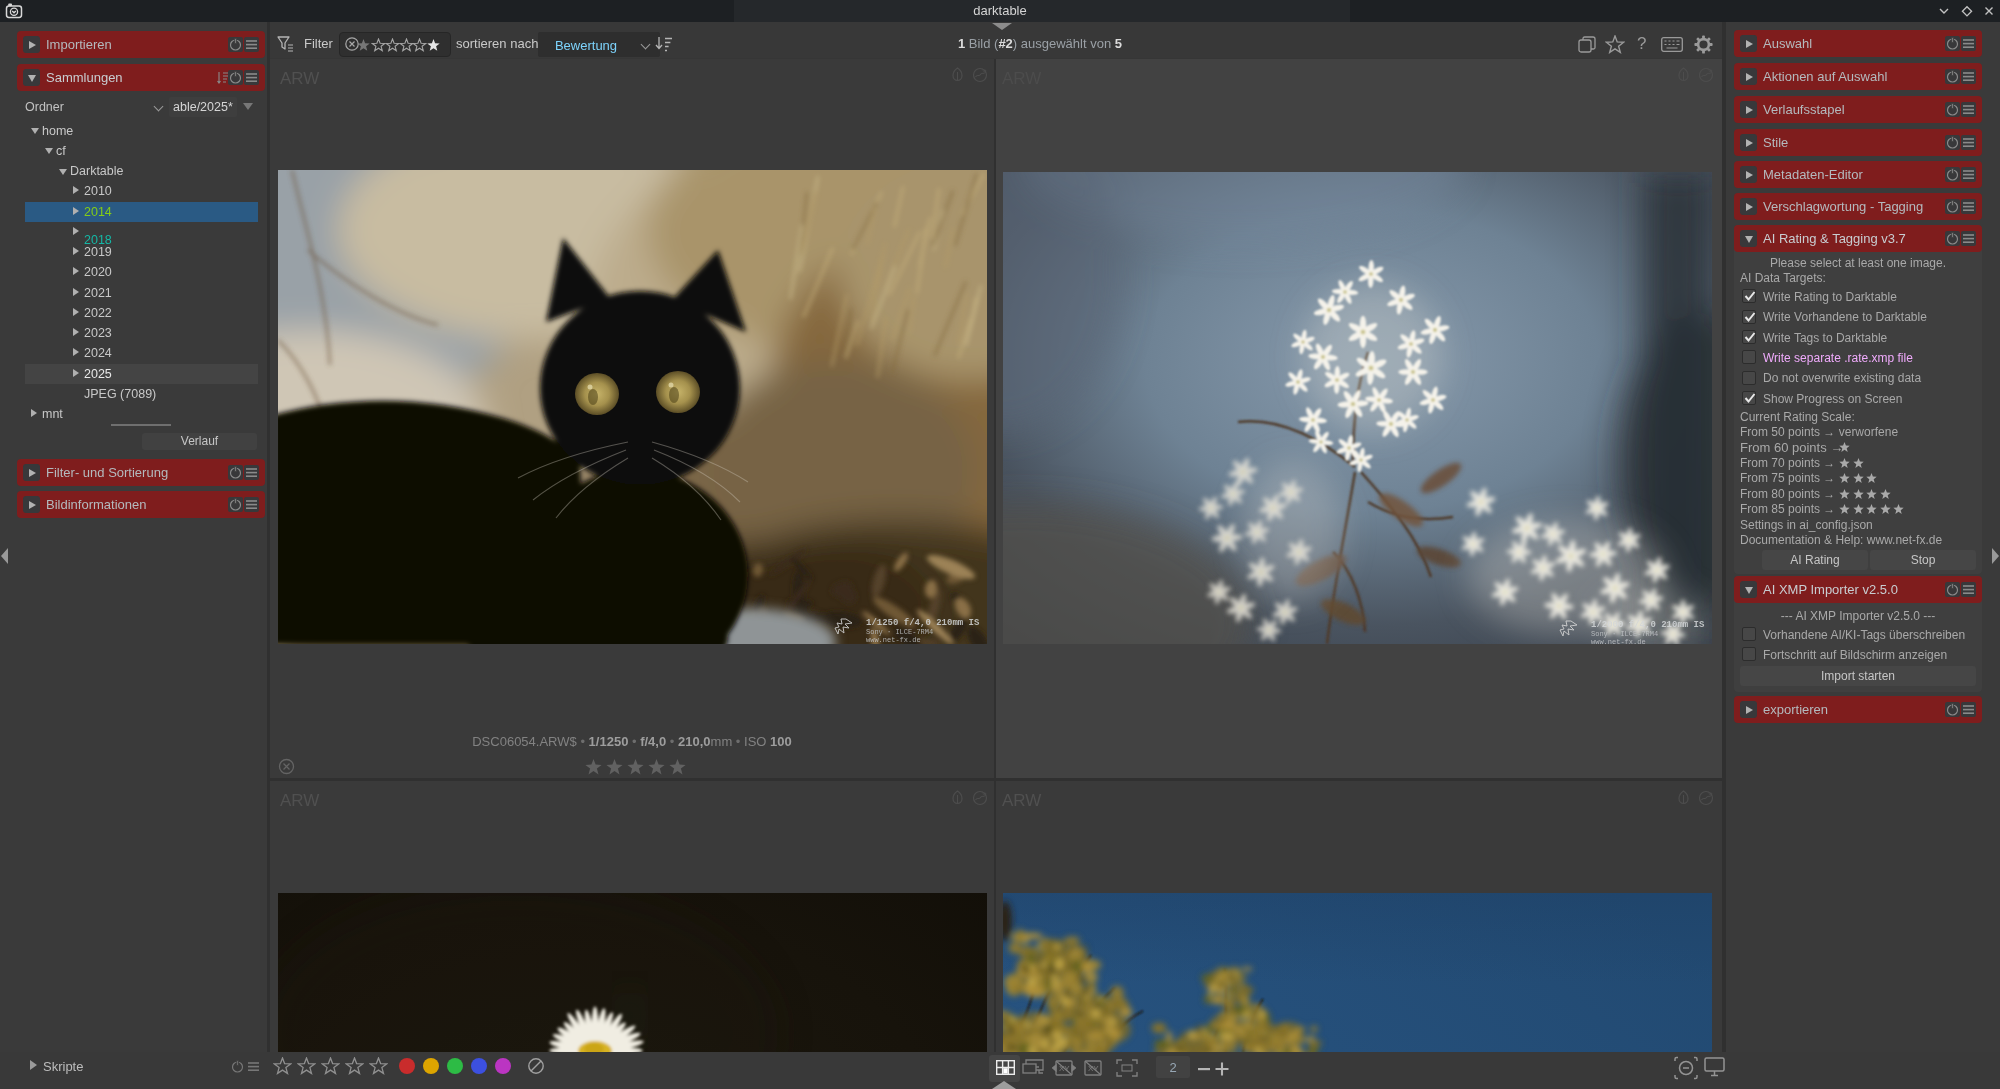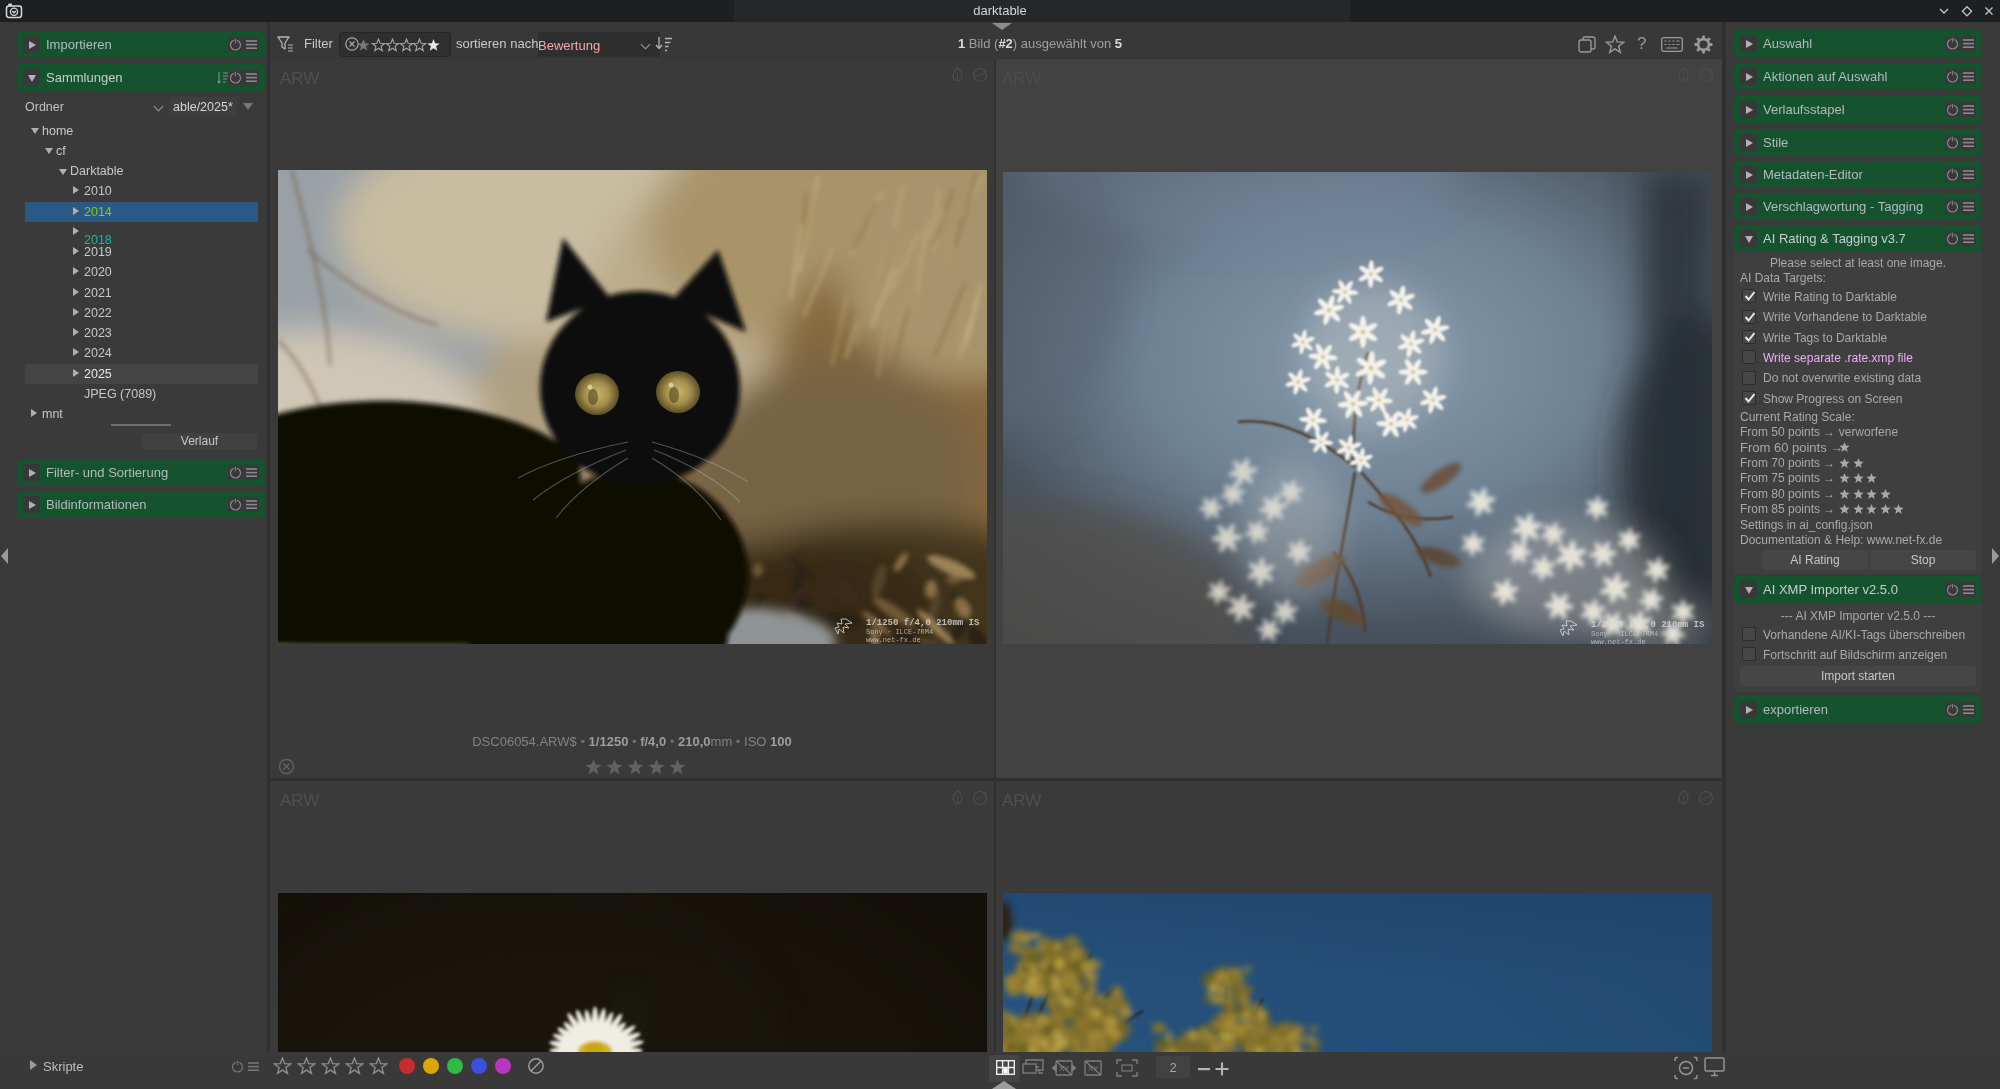--- a/index.html
+++ b/index.html
@@ -1,21 +1,21 @@
 <!DOCTYPE html>
 <html><head><meta charset="utf-8"><style>
 *{margin:0;padding:0;box-sizing:border-box}
 html,body{width:2000px;height:1089px;overflow:hidden;background:#3a3a3a;
   font-family:"Liberation Sans",sans-serif;}
 .a{position:absolute}
 .tb{left:0;top:0;width:2000px;height:22px;background:#1d2023}
 .tbpill{left:734px;top:0;width:616px;height:22px;background:#25282b}
 .tbtitle{left:0;top:0;width:2000px;height:22px;text-align:center;line-height:22px;
   color:#d5d5d5;font-size:13px}
-.mod{position:absolute;background:#14532d;border-radius:4px;height:27px}
+.mod{position:absolute;background:#7f1d1d;border-radius:4px;height:27px}
 .mod .hbtn{position:absolute;left:6px;top:5px;width:17px;height:17px;background:#38383a;border-radius:3px}
 .mod .icbox{position:absolute;top:6px;width:15px;height:15px;background:#38383a;border-radius:2px}
 .tri-r{position:absolute;left:6px;top:4px;width:0;height:0;border-left:7px solid #b2b2b2;border-top:4.5px solid transparent;border-bottom:4.5px solid transparent}
 .tri-d{position:absolute;left:4px;top:6px;width:0;height:0;border-top:7px solid #b2b2b2;border-left:4.5px solid transparent;border-right:4.5px solid transparent}
 .mtitle{position:absolute;left:29px;top:0;height:27px;line-height:27px;color:#bdbdbd;font-size:13px;white-space:nowrap}
 .txt{position:absolute;white-space:nowrap}
 .chev{display:inline-block;width:7px;height:7px;border-right:1.6px solid #9a9a9a;border-bottom:1.6px solid #9a9a9a;transform:rotate(45deg)}
 .ckb{position:absolute;width:14px;height:14px;background:#474747;border:1px solid #2c2c2c;border-radius:2px}
 .btn{position:absolute;background:#464646;border-radius:3px;color:#c6c6c6;font-size:12px;
   display:flex;align-items:center;justify-content:center}
@@ -77,21 +77,21 @@
     <path d="M7.5,1.0 L9.1,5.3 L13.7,5.5 L10.1,8.3 L11.3,12.8 L7.5,10.2 L3.7,12.8 L4.9,8.3 L1.3,5.5 L5.9,5.3 Z" fill="none" stroke="#a5a5a5" stroke-width="1.1" opacity="1.0"></path>
   </svg>
 <svg class="a" style="left:412.4px;top:38px" width="15" height="15" viewBox="0 0 15 15">
     <path d="M7.5,1.0 L9.1,5.3 L13.7,5.5 L10.1,8.3 L11.3,12.8 L7.5,10.2 L3.7,12.8 L4.9,8.3 L1.3,5.5 L5.9,5.3 Z" fill="none" stroke="#a5a5a5" stroke-width="1.1" opacity="1.0"></path>
   </svg>
 <svg class="a" style="left:426px;top:38px" width="15" height="15" viewBox="0 0 15 15">
     <path d="M7.5,1.0 L9.1,5.3 L13.7,5.5 L10.1,8.3 L11.3,12.8 L7.5,10.2 L3.7,12.8 L4.9,8.3 L1.3,5.5 L5.9,5.3 Z" fill="#e6e6e6" opacity="1.0"></path>
   </svg>
 <div class="txt" style="left:456px;top:36px;font-size:13px;color:#c9c9c9;font-weight:400;">sortieren nach</div>
 <div class="a" style="left:538px;top:32px;width:122px;height:25px;background:#2e2e2e;border-radius:2px;"></div>
-<div class="txt" style="left:538px;top:38px;font-size:13px;color:#fca5a5;font-weight:400;width:96px;text-align:left;">Bewertung</div>
+<div class="txt" style="left:538px;top:38px;font-size:13px;color:#7dd3fc;font-weight:400;width:96px;text-align:center;">Bewertung</div>
 <span class="a chev" style="left:642px;top:41px"></span>
 <svg class="a" style="left:655px;top:36px" width="18" height="17" viewBox="0 0 18 17">
     <path d="M4,1 V12 M1,9 L4,12.5 L7,9" fill="none" stroke="#b5b5b5" stroke-width="1.3"></path>
     <path d="M10,2.5 H17 M10,6.5 H15.4 M10,10.5 H13.6 M10,14.5 H12" stroke="#b5b5b5" stroke-width="1.3"></path>
   </svg>
 <div class="txt" style="left:762px;top:36px;font-size:13px;color:#9aa0a6;font-weight:400;width:360px;text-align:right;"><b style="color:#dcdcdc">1</b> <span>Bild (<b style="color:#dcdcdc">#2</b>) ausgewählt von</span> <b style="color:#dcdcdc">5</b></div>
 <svg class="a" style="left:1578px;top:36px" width="18" height="17" viewBox="0 0 18 17">
     <rect x="1" y="4" width="12" height="12" rx="2" fill="none" stroke="#9a9a9a" stroke-width="1.3"></rect>
     <path d="M5,4 V2.5 A1.5,1.5 0 0 1 6.5,1 H15 A2,2 0 0 1 17,3 V11.5 A1.5,1.5 0 0 1 15.5,13 H13" fill="none" stroke="#9a9a9a" stroke-width="1.3"></path>
   </svg>

